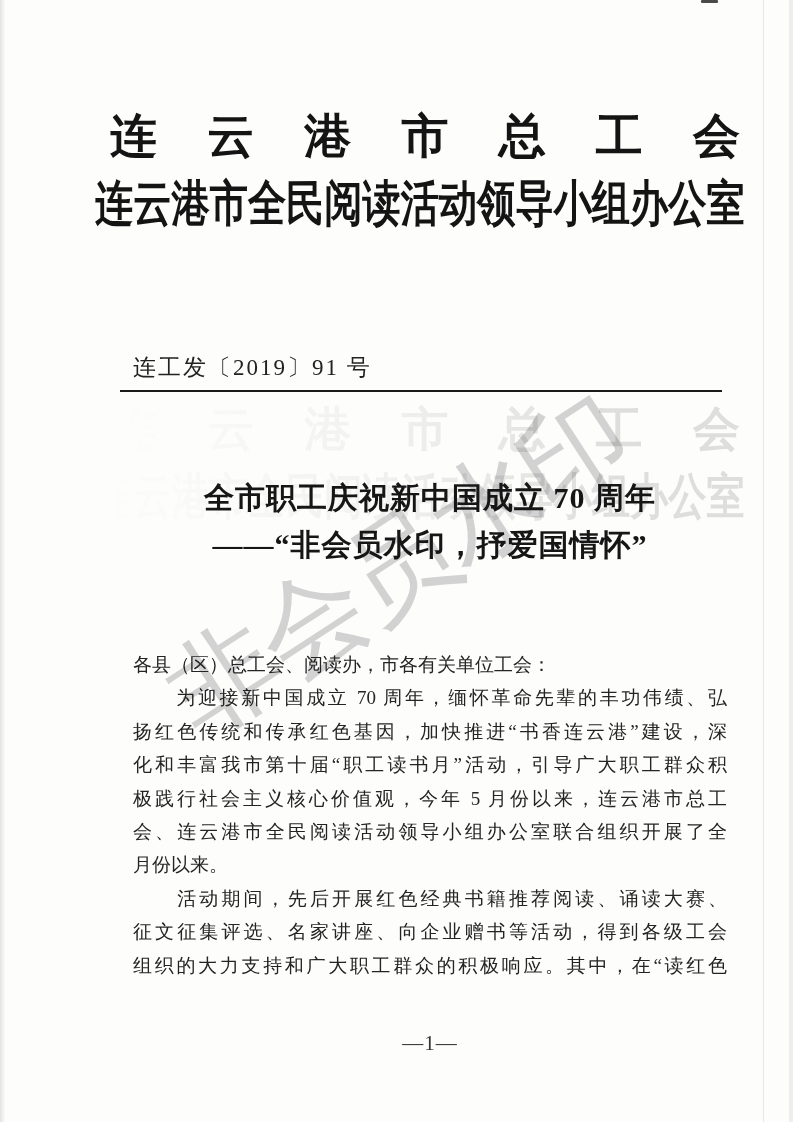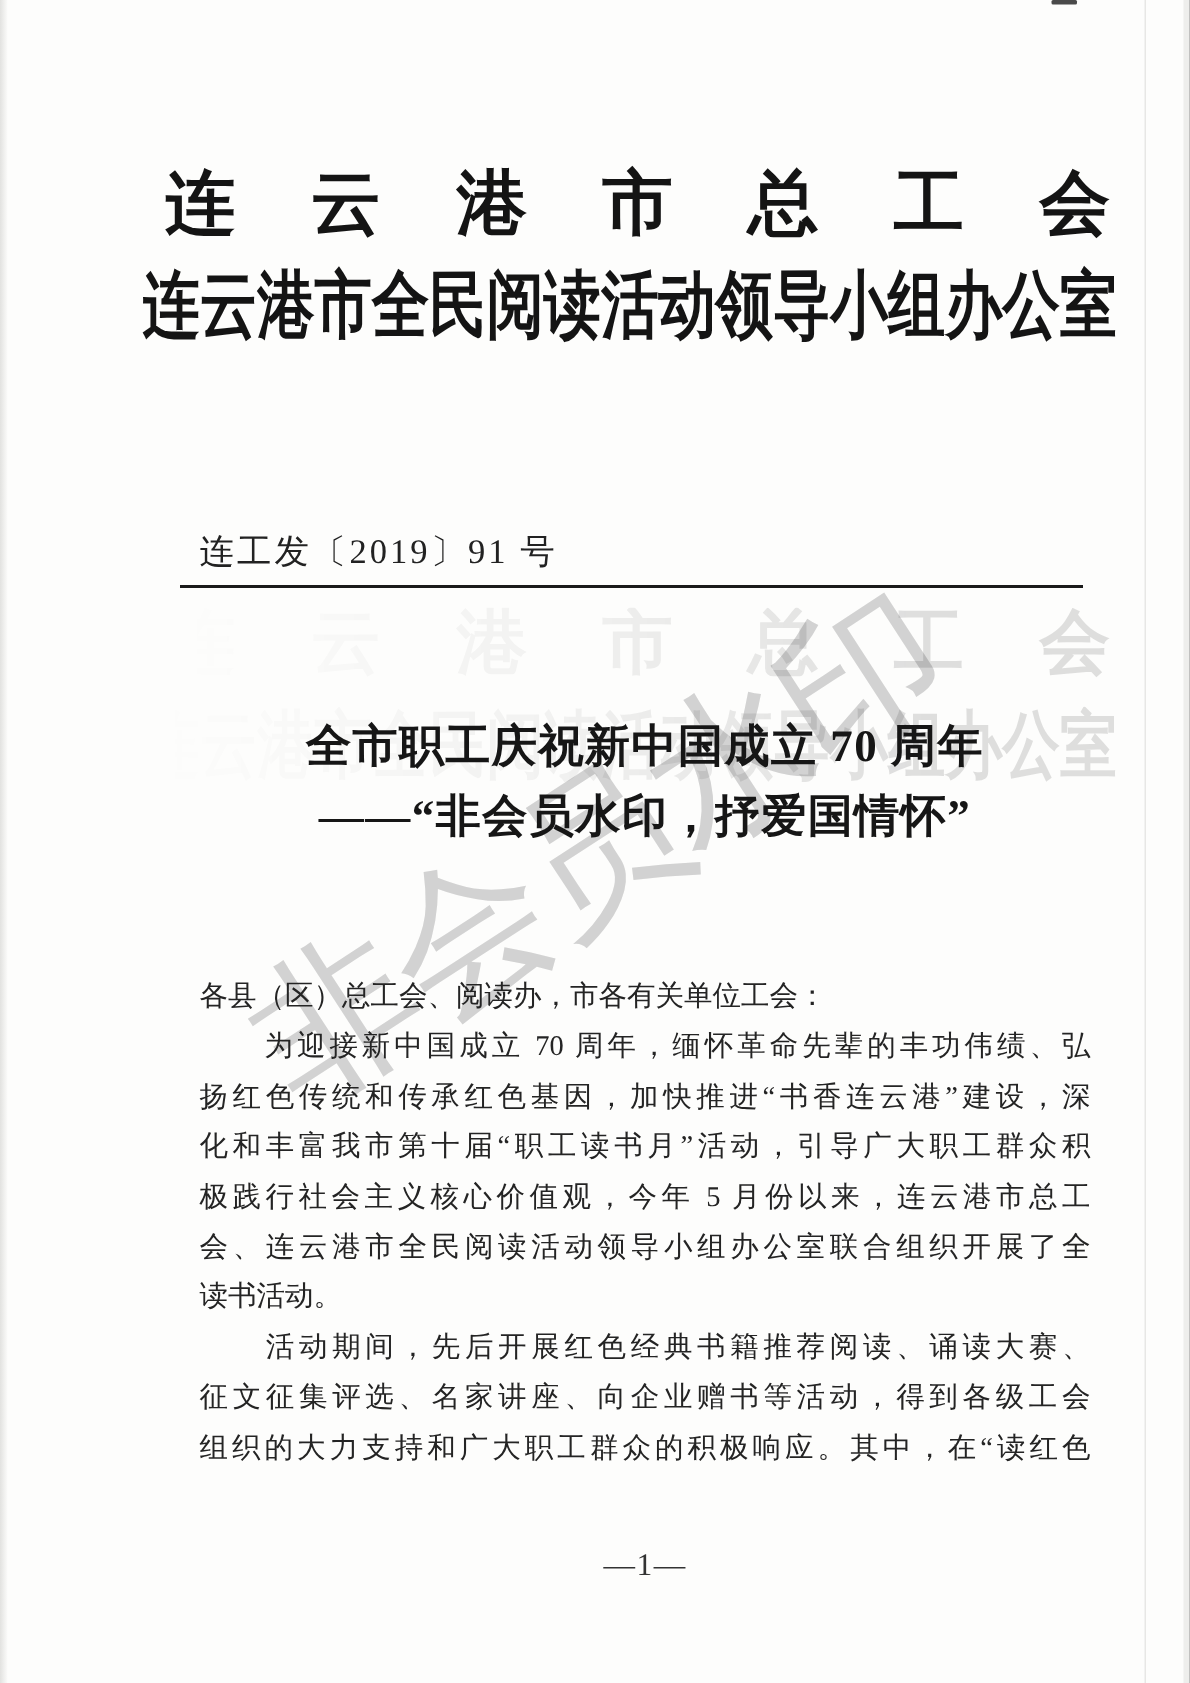--- a/index.html
+++ b/index.html
@@ -121,21 +121,21 @@
     <div class="title-line">——“非会员水印，抒爱国情怀”</div>
   </div>
 
   <div class="body-block">
       <div class="body-line">各县（区）总工会、阅读办，市各有关单位工会：</div>
       <div class="body-line just">　　为迎接新中国成立 70 周年，缅怀革命先辈的丰功伟绩、弘</div>
       <div class="body-line just">扬红色传统和传承红色基因，加快推进“书香连云港”建设，深</div>
       <div class="body-line just">化和丰富我市第十届“职工读书月”活动，引导广大职工群众积</div>
       <div class="body-line just">极践行社会主义核心价值观，今年 5 月份以来，连云港市总工</div>
       <div class="body-line just">会、连云港市全民阅读活动领导小组办公室联合组织开展了全</div>
-      <div class="body-line">读书活动。</div>
+      <div class="body-line">月份以来。</div>
       <div class="body-line just">　　活动期间，先后开展红色经典书籍推荐阅读、诵读大赛、</div>
       <div class="body-line just">征文征集评选、名家讲座、向企业赠书等活动，得到各级工会</div>
       <div class="body-line just">组织的大力支持和广大职工群众的积极响应。其中，在“读红色</div>
     </div>
 
   <div class="footer-page">—1—</div>
 
 </div>
 
 </body></html>

